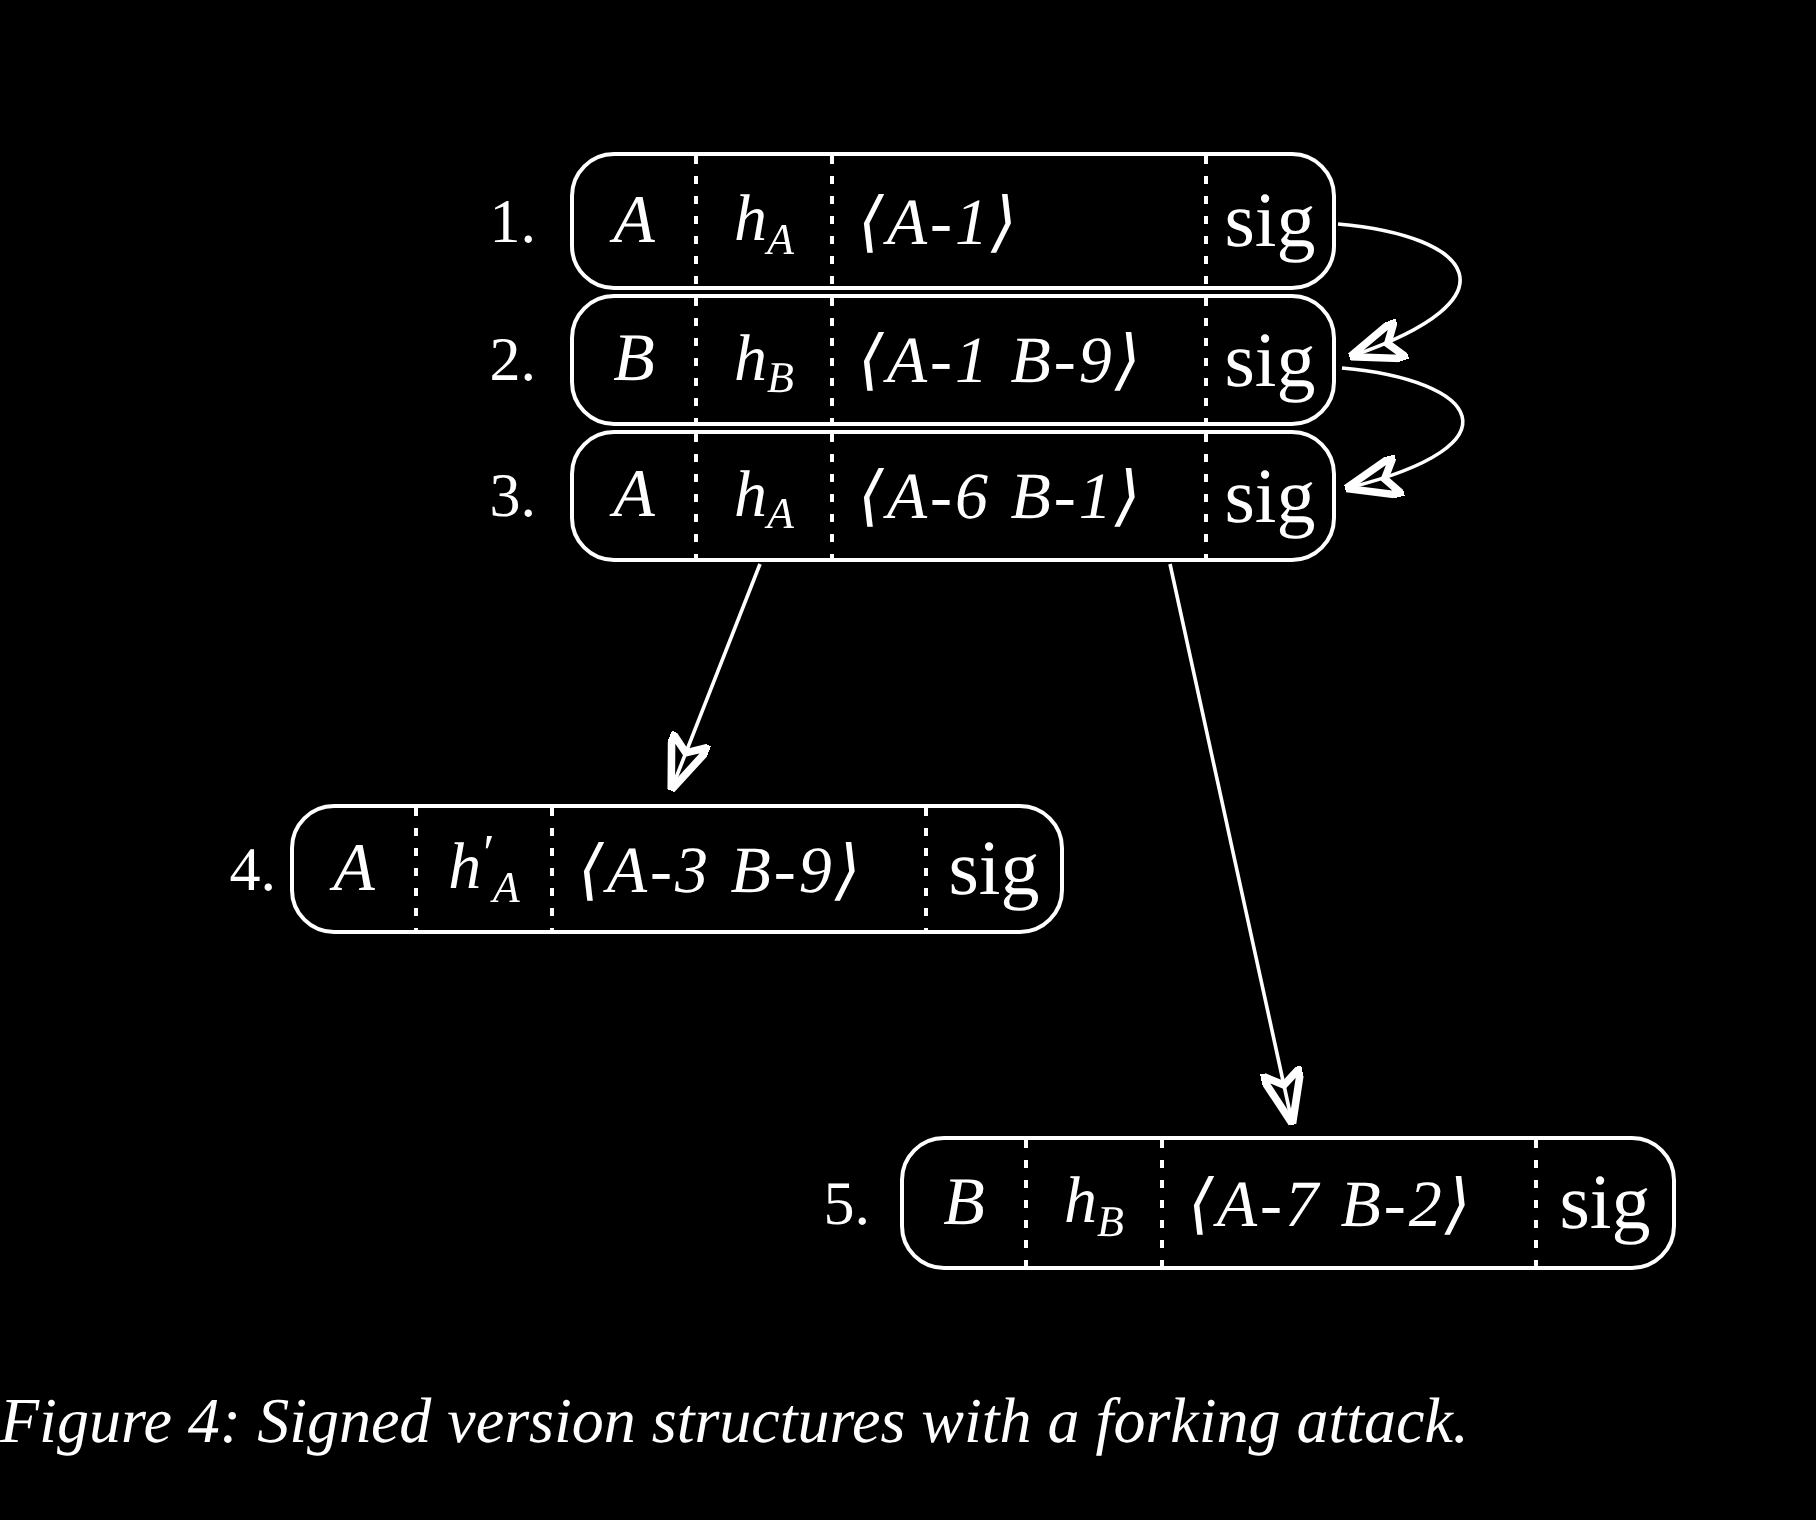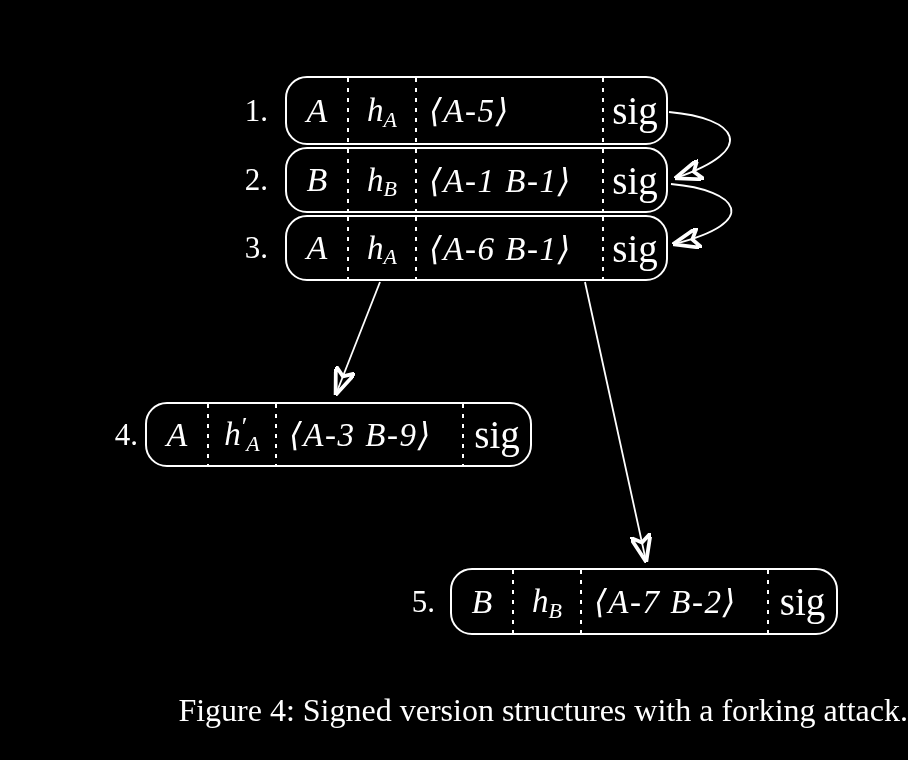--- a/index.html
+++ b/index.html
@@ -49,21 +49,21 @@
   .l4 { left:76px;  top:402px; height:65px; }
   .l5 { left:373px; top:568px; height:67px; }
 
   
   #arrows { position:absolute; left:0; top:0; width:908px; height:760px; pointer-events:none; }
   #arrows path { stroke:var(--fg); stroke-width:1.8; fill:none; }
 
   
   .caption {
     position:absolute; left:0; right:0; top:692px;
-    text-align:right; font-size:32px; color:var(--fg);
+    text-align:left; font-size:32px; color:var(--fg);font-style:italic;
   }
 </style>
 </head>
 <body>
 
 <div id="canvas">
 
   <svg id="arrows" viewBox="0 0 908 760" xmlns="http://www.w3.org/2000/svg">
     <defs>
       <marker id="ah" viewBox="0 0 13 10" refX="12.5" refY="5" markerWidth="28" markerHeight="21" orient="auto" markerUnits="userSpaceOnUse">
@@ -79,36 +79,36 @@
   <div class="row-label l1">1.</div>
   <div class="record-box r1">
     <div class="cell c-replica">A</div>
     <div class="divider"></div>
     <div class="cell c-hash">
         <span class="hbase">h</span>
         <span class="hprime"></span>
         <span class="hsub">A</span>
       </div>
     <div class="divider"></div>
-    <div class="cell c-vector">⟨A-5⟩</div>
+    <div class="cell c-vector">⟨A-1⟩</div>
     <div class="divider"></div>
     <div class="cell c-sig">sig</div>
   </div>
 
   <div class="row-label l2">2.</div>
   <div class="record-box r2">
     <div class="cell c-replica">B</div>
     <div class="divider"></div>
     <div class="cell c-hash">
         <span class="hbase">h</span>
         <span class="hprime"></span>
         <span class="hsub">B</span>
       </div>
     <div class="divider"></div>
-    <div class="cell c-vector">⟨A-1 B-1⟩</div>
+    <div class="cell c-vector">⟨A-1 B-9⟩</div>
     <div class="divider"></div>
     <div class="cell c-sig">sig</div>
   </div>
 
   <div class="row-label l3">3.</div>
   <div class="record-box r3">
     <div class="cell c-replica">A</div>
     <div class="divider"></div>
     <div class="cell c-hash">
         <span class="hbase">h</span>

